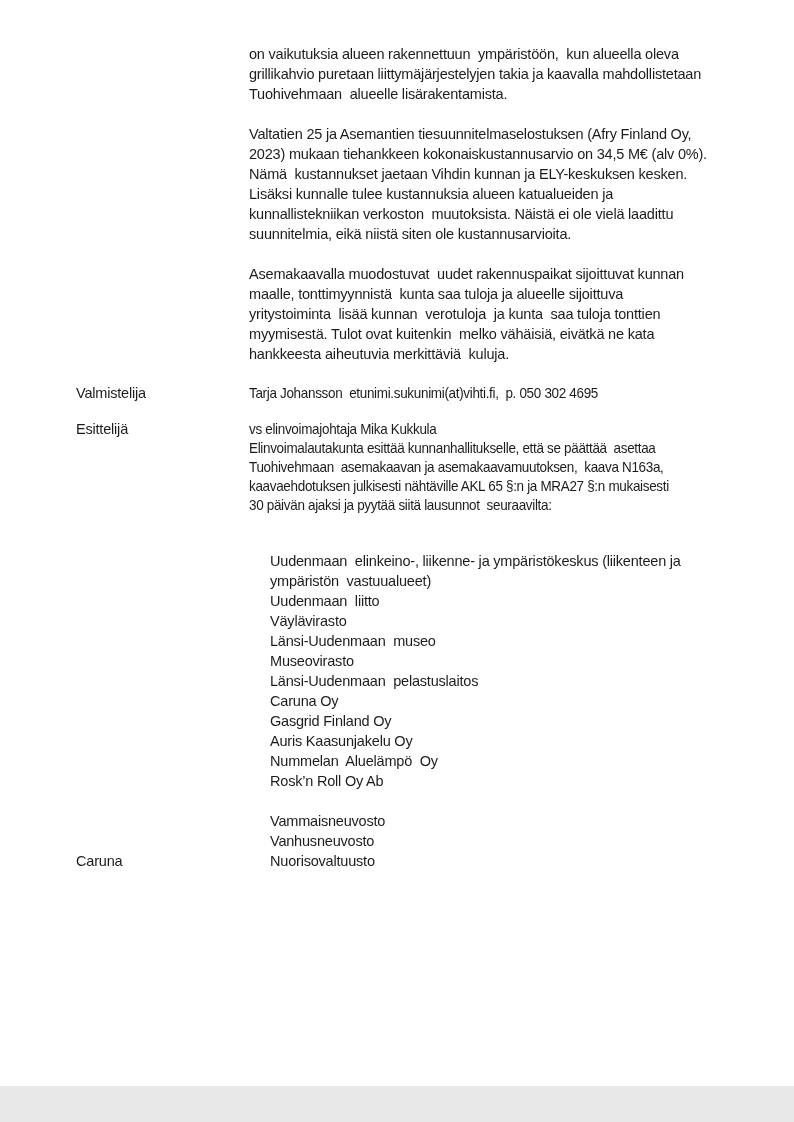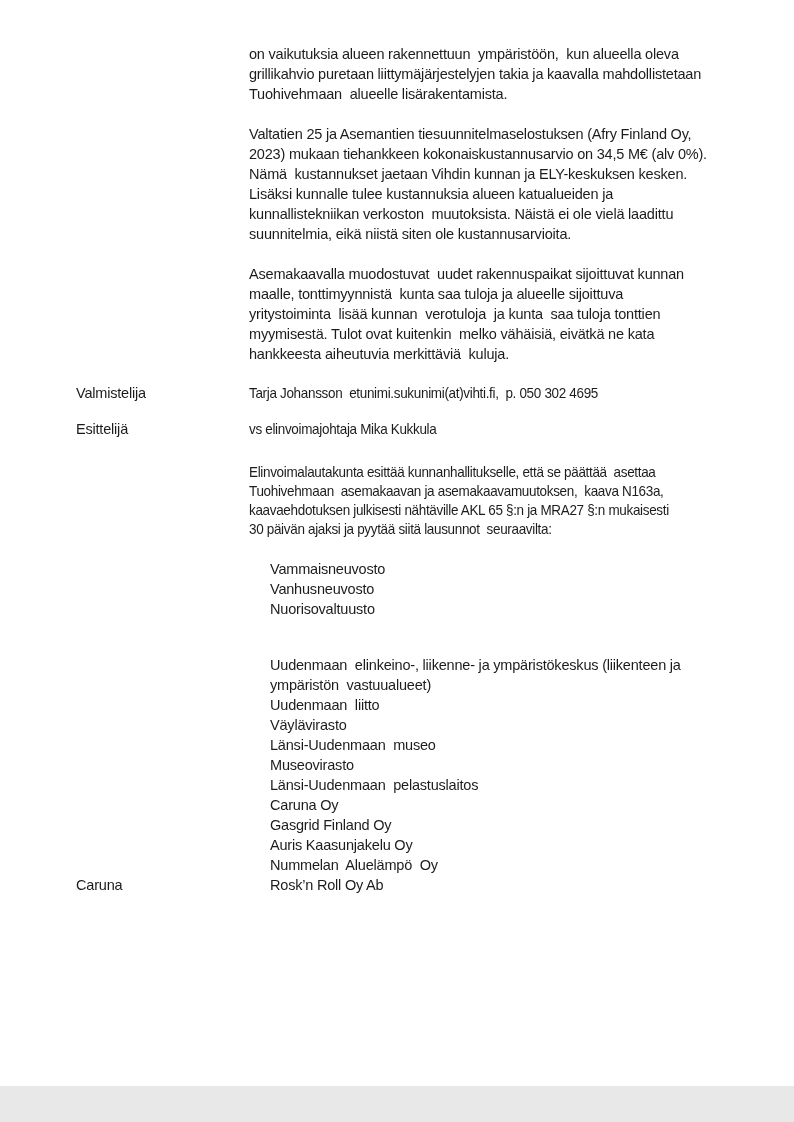--- a/index.html
+++ b/index.html
@@ -29,21 +29,21 @@
     line-height: 20px;
     letter-spacing: -0.2px;
     margin: 0 0 20px 0;
   }
   
   .field-row {
     display: flex;
     align-items: flex-end;
   }
   .field-row.valmistelija { margin-top: 1px; margin-bottom: 17px; }
-  .field-row.esittelija   { margin-bottom: 24px; }
+  .field-row.esittelija   { }
   .field-label {
     flex: 0 0 173px;
     line-height: 19px;
     letter-spacing: -0.2px;
   }
   .field-value {
     white-space: pre;
     line-height: 19px;
   }
   .condensed {
@@ -104,29 +104,20 @@
   </div>
 
   <div class="field-row ehdotus">
     <div class="field-label">Caruna</div>
     <div class="field-content">
       <div class="field-value condensed">Elinvoimalautakunta esittää kunnanhallitukselle, että se päättää  asettaa
 Tuohivehmaan  asemakaavan ja asemakaavamuutoksen,  kaava N163a,
 kaavaehdotuksen julkisesti nähtäville AKL 65 §:n ja MRA27 §:n mukaisesti
 30 päivän ajaksi ja pyytää siitä lausunnot  seuraavilta:</div>
 
-      <div class="lausunto-list group2">
-
-          <div class="lausunto-item">Vammaisneuvosto</div>
-
-          <div class="lausunto-item">Vanhusneuvosto</div>
-
-          <div class="lausunto-item">Nuorisovaltuusto</div>
-        </div>
-
       <div class="lausunto-list group1">
 
           <div class="lausunto-item">Uudenmaan  elinkeino-, liikenne- ja ympäristökeskus (liikenteen ja
 ympäristön  vastuualueet)</div>
 
           <div class="lausunto-item">Uudenmaan  liitto</div>
 
           <div class="lausunto-item">Väylävirasto</div>
 
           <div class="lausunto-item">Länsi-Uudenmaan  museo</div>
@@ -138,16 +129,25 @@
           <div class="lausunto-item">Caruna Oy</div>
 
           <div class="lausunto-item">Gasgrid Finland Oy</div>
 
           <div class="lausunto-item">Auris Kaasunjakelu Oy</div>
 
           <div class="lausunto-item">Nummelan  Aluelämpö  Oy</div>
 
           <div class="lausunto-item">Rosk’n Roll Oy Ab</div>
         </div>
+
+      <div class="lausunto-list group2">
+
+          <div class="lausunto-item">Vammaisneuvosto</div>
+
+          <div class="lausunto-item">Vanhusneuvosto</div>
+
+          <div class="lausunto-item">Nuorisovaltuusto</div>
+        </div>
     </div>
   </div>
 
 </div>
 
 </body></html>

